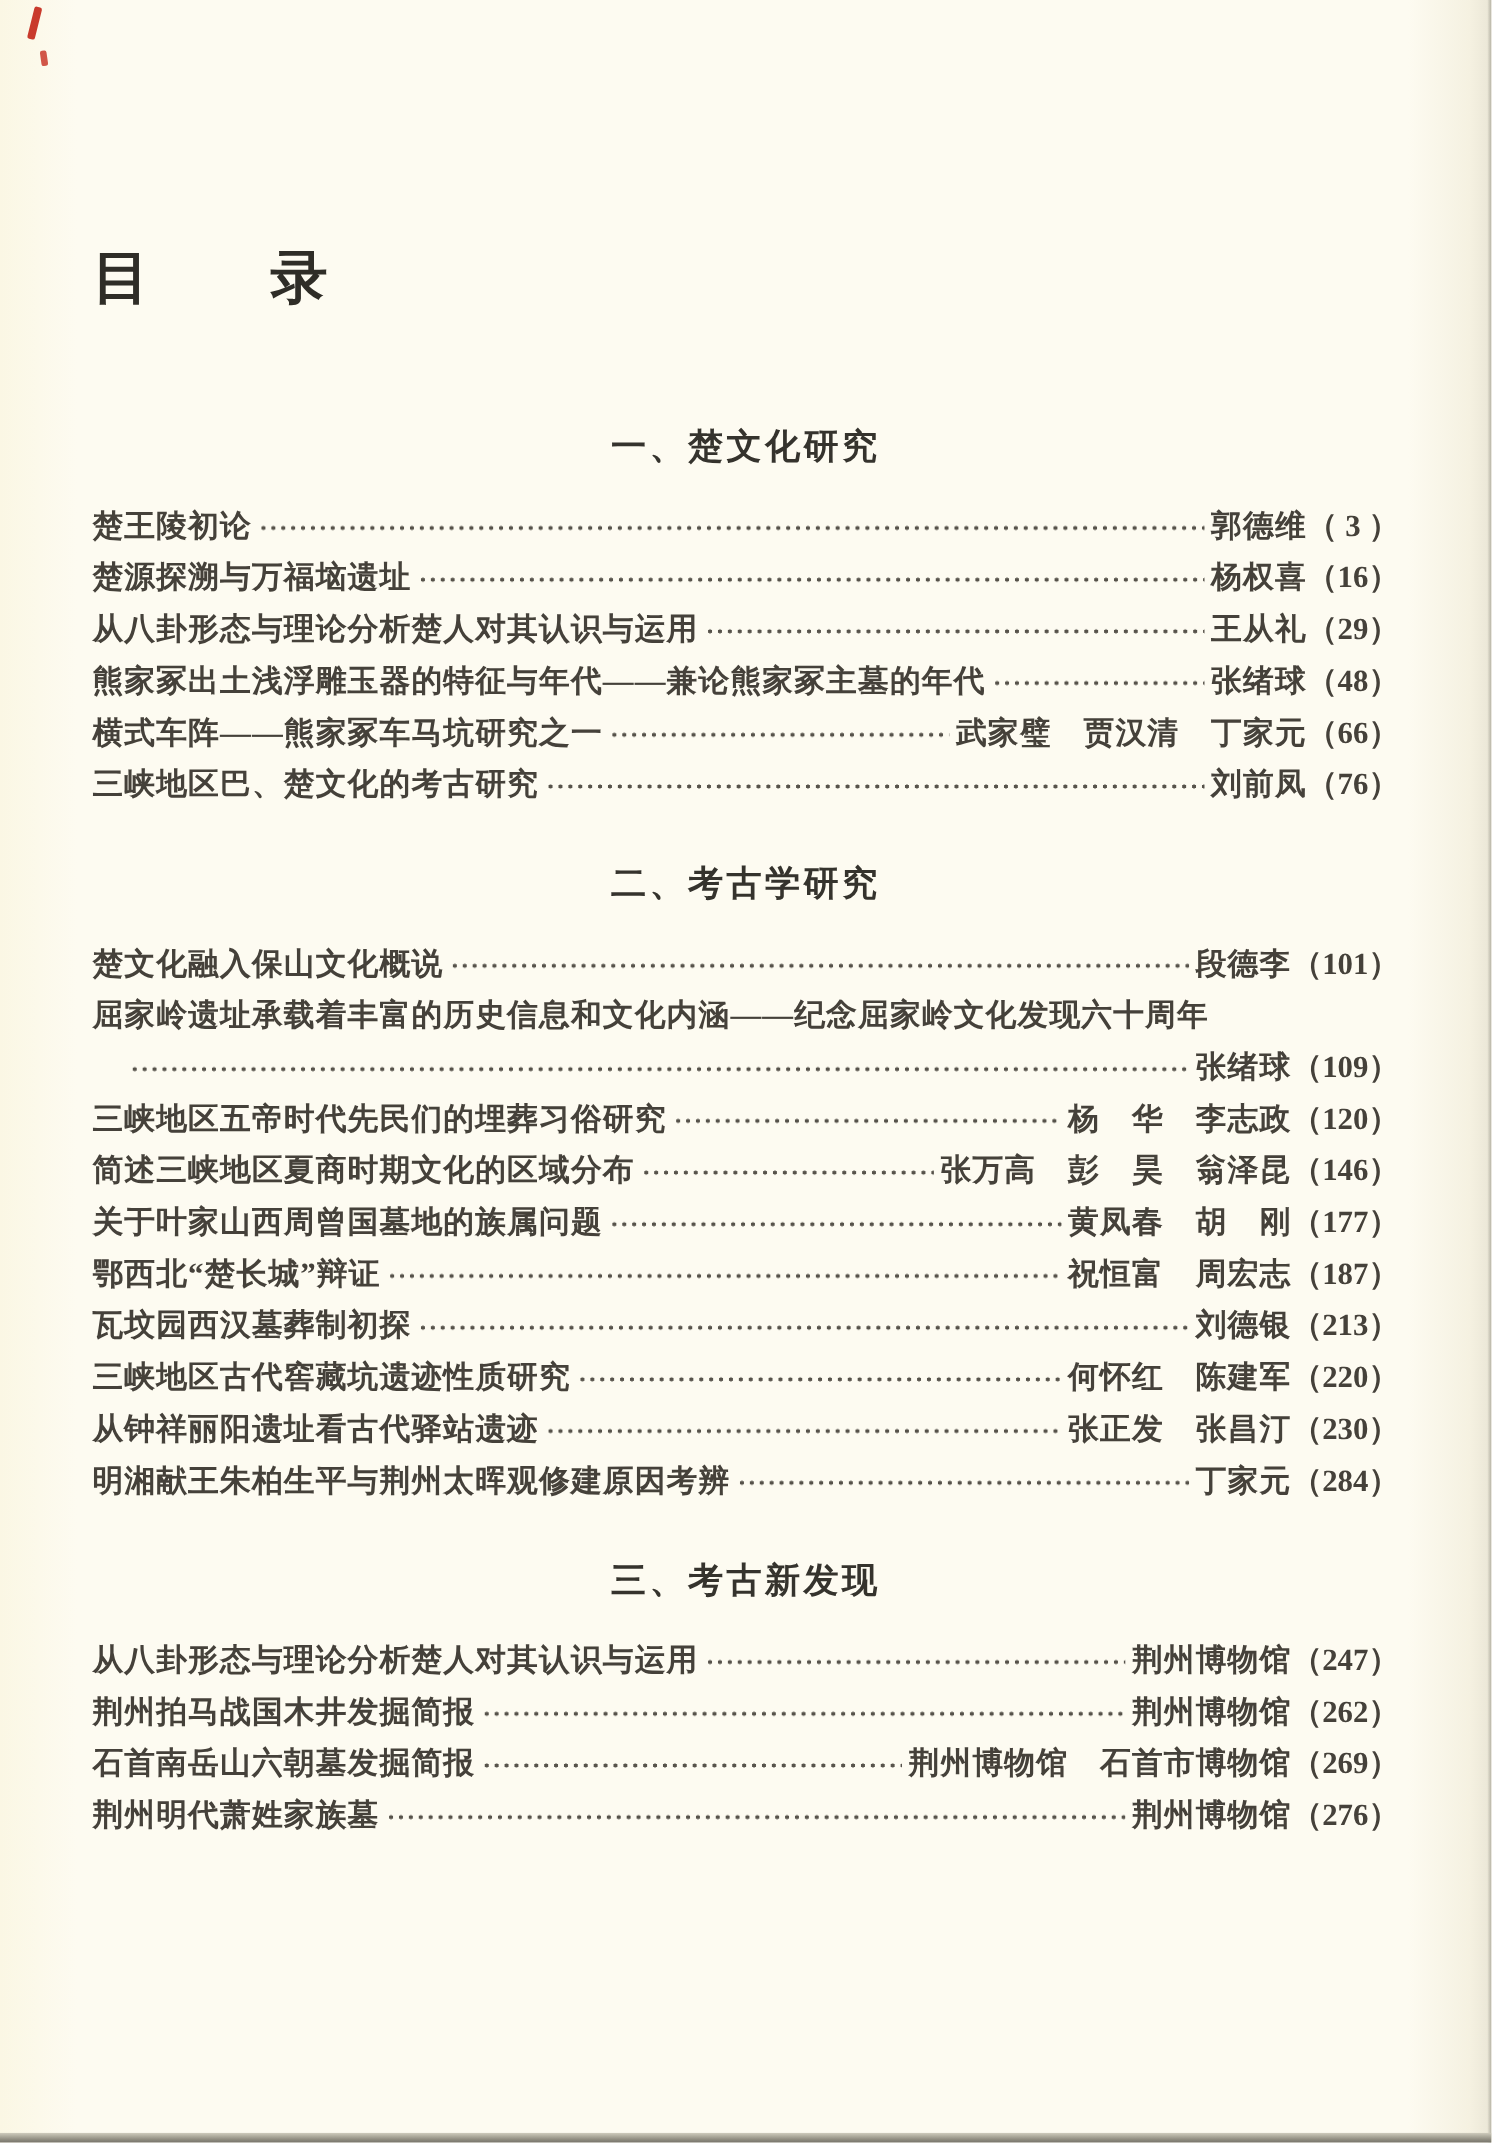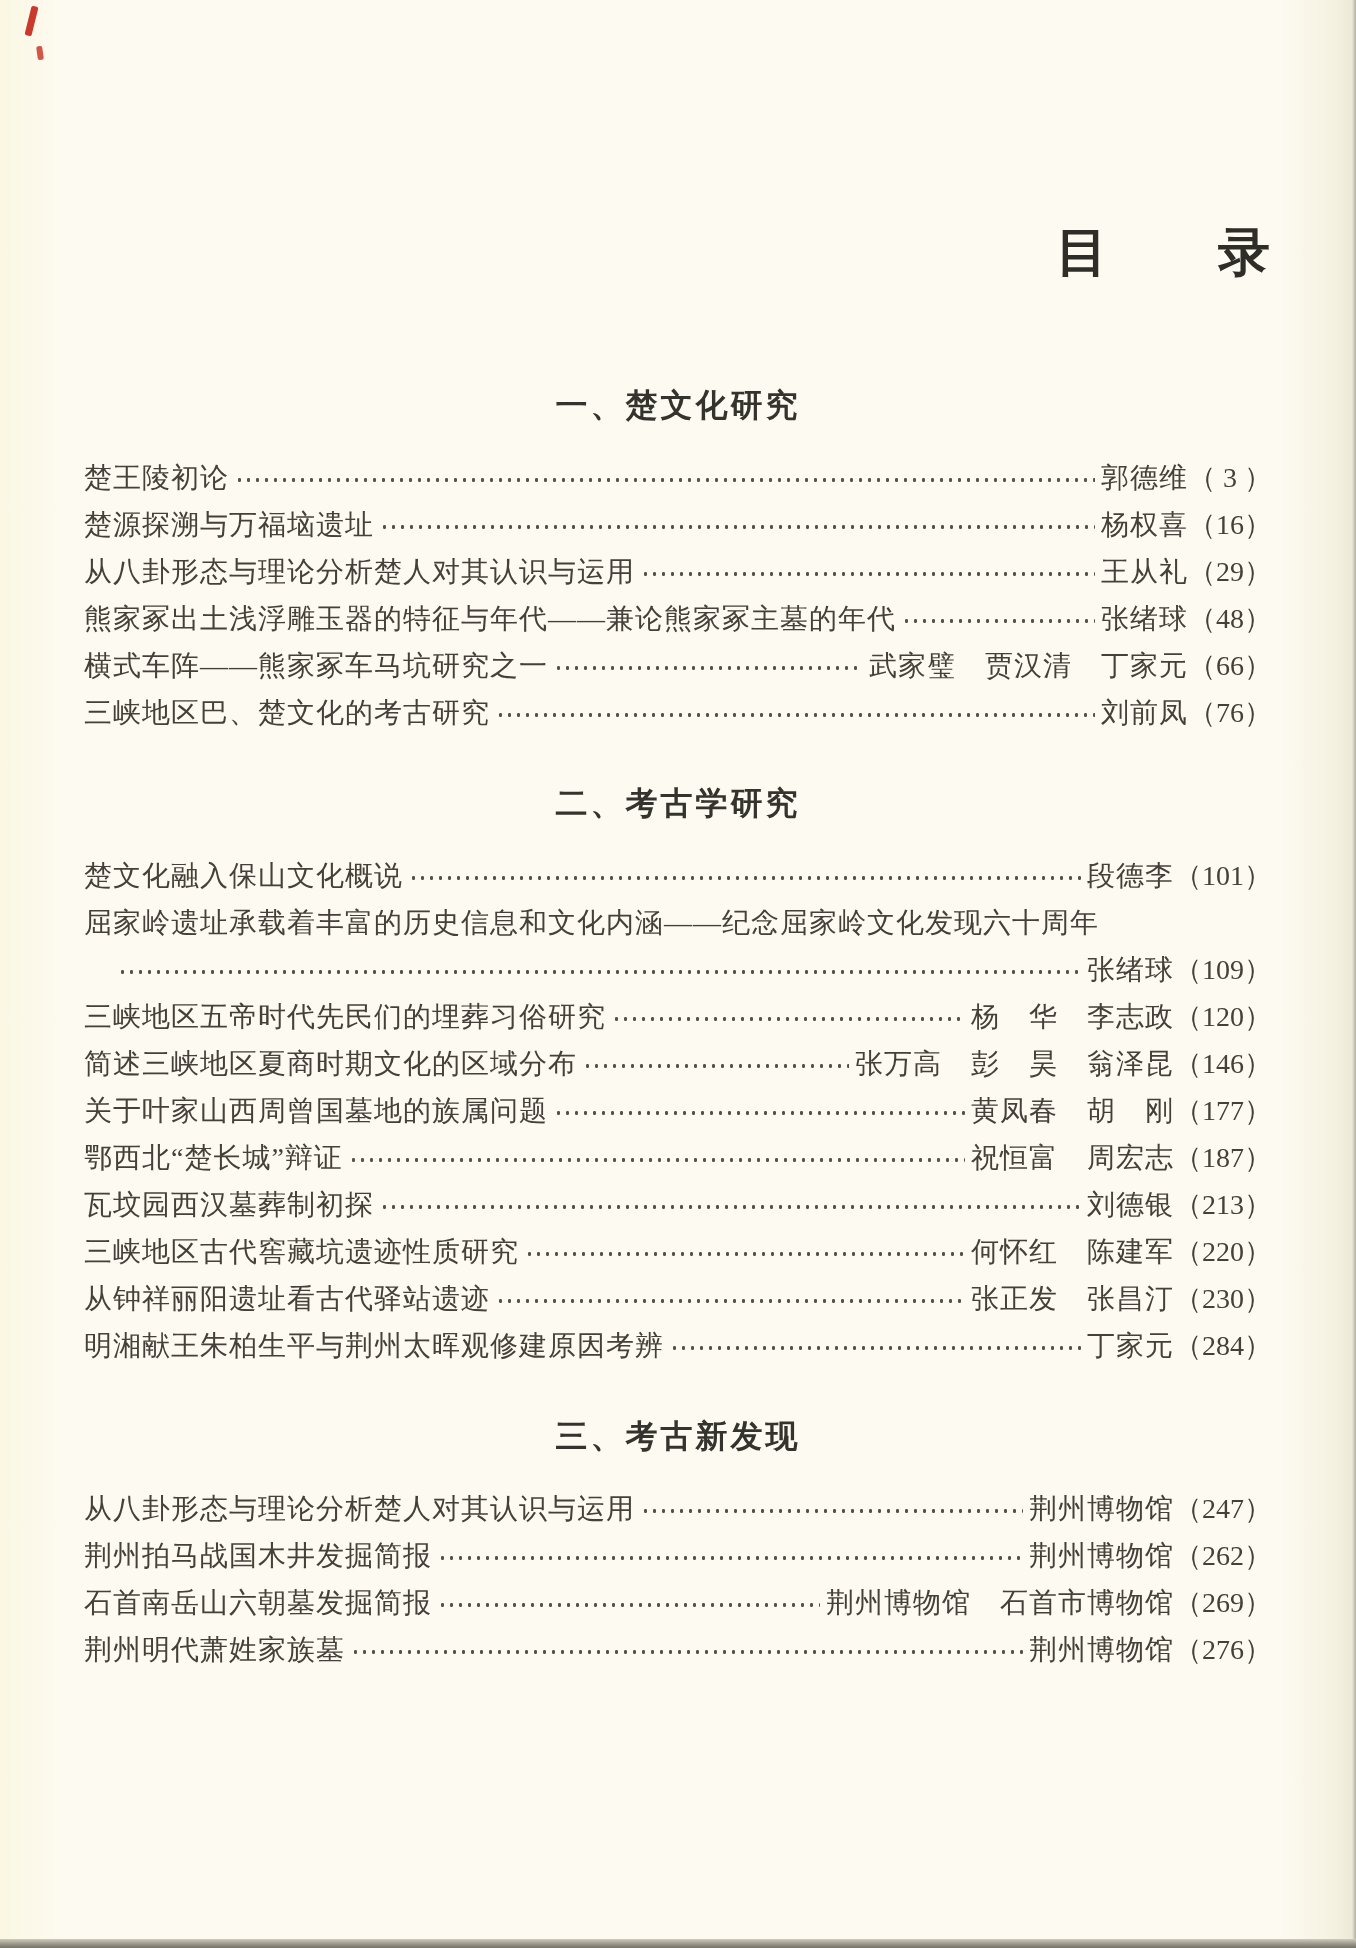--- a/index.html
+++ b/index.html
@@ -38,39 +38,39 @@
   .red-mark.m1 { left: 28px; top: 6px;  width: 7px;  height: 30px; transform: rotate(14deg); }
   .red-mark.m2 { left: 37px; top: 46px; width: 6px;  height: 14px; transform: rotate(-8deg); opacity: .85; }
 
   .content {
     position: relative;
     padding: 0 84px;
   }
   .title {
     margin: 0;
     padding-top: 218px;
-    text-align: right;
+    text-align: left;
     font-size: 52px;
     font-weight: bold;
     letter-spacing: 2px;
     color: #2f2d27;
   }
   .section .heading {
     margin: 46px 0 26px 0;
     text-align: center;
     font-size: 32px;
     font-weight: bold;
     letter-spacing: 3px;
     color: #35332d;
     font-family: "Liberation Sans", "DejaVu Sans", sans-serif;
   }
   .section:first-of-type .heading {
     margin-top: 96px;
   }
-  .entries { width: 100%; }
+  .entries { width: 100%; font-weight: bold; }
   .row {
     display: flex;
     align-items: center;
     height: 47px;
     font-size: 28px;
     color: #45413a;
     white-space: nowrap;
   }
   .row .etitle  { flex: 0 0 auto; letter-spacing: 1px; }
   .row .leader {

